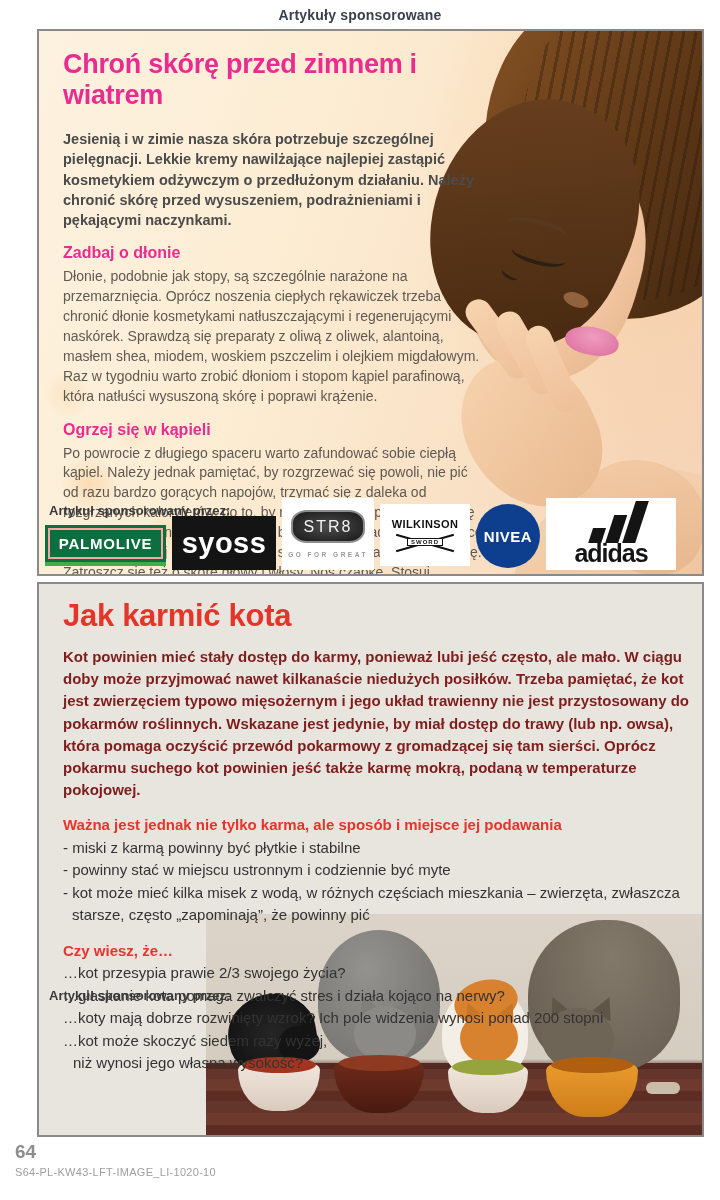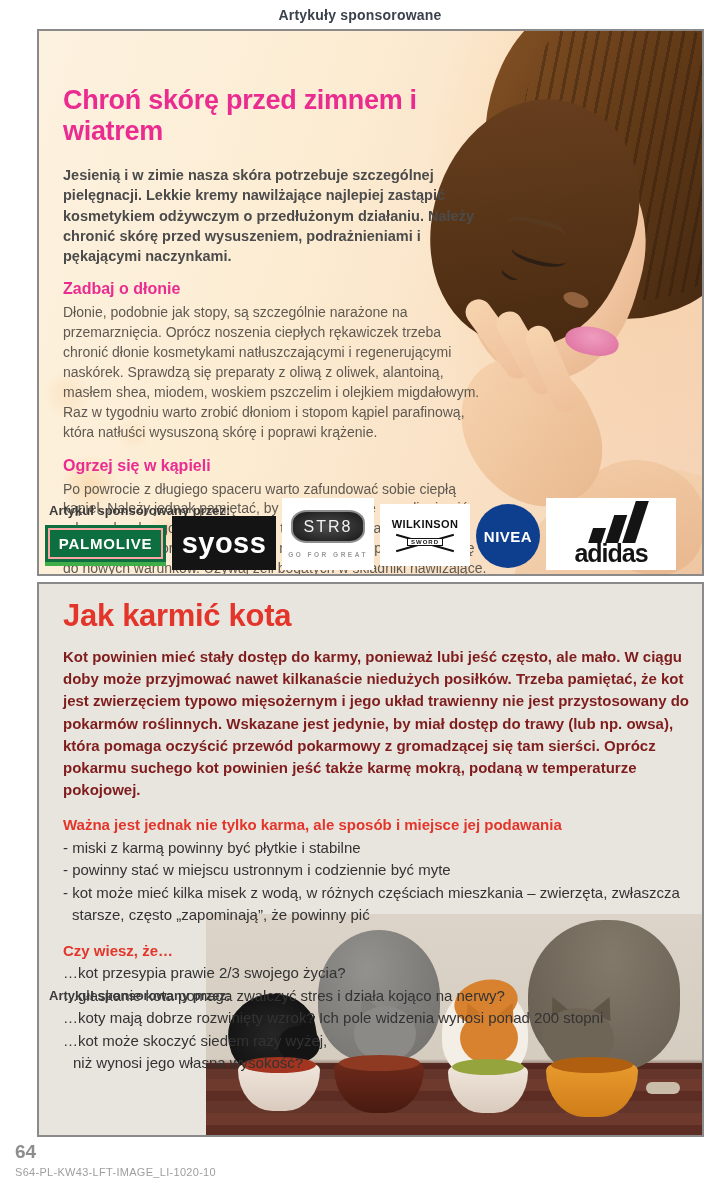--- a/index.html
+++ b/index.html
@@ -54,21 +54,21 @@
     border-radius:13px; }
   .f1 { left:58px; top:262px; transform:rotate(-36deg); }
   .f2 { left:86px; top:276px; transform:rotate(-30deg); }
   .f3 { left:112px; top:292px; transform:rotate(-24deg); }
   .shoulder { position:absolute; left:84px; top:438px; width:260px; height:140px;
     background:linear-gradient(160deg,#f6d6b4,#ecc09a); border-radius:58% 42% 0 0/95% 75% 0 0; }
   .hand-lower { position:absolute; left:150px; top:430px; width:130px; height:110px;
     background:linear-gradient(150deg,#f3ccA6,#e7b68e); border-radius:50% 50% 40% 40%;
     transform:rotate(18deg); }
 
-  .a1-text { position:absolute; left:24px; top:18px; width:412px;margin-top:36px; }
+  .a1-text { position:absolute; left:24px; top:18px; width:412px; }
   .a1-title { font-size:27px; font-weight:800; color:#ea2b90; letter-spacing:-.3px; }
   .a1-intro { margin-top:18px; font-size:14.5px; font-weight:bold; color:#4b4b4b; line-height:1.40; }
   .a1-h { margin-top:14px; font-size:16px; font-weight:800; color:#ea2b90; }
   .a1-p { margin-top:5px; font-size:14px; color:#5f5952; line-height:1.42; width:424px; }
 
   .a1-sponsor-label { position:absolute; left:10px; top:472px; font-size:13px; font-weight:bold; color:#3b3b3b; }
   .logo-row { position:absolute; left:6px; bottom:4px; width:655px; height:76px;
     display:flex; align-items:flex-end; gap:6px; }
 
   .logo-palmolive { width:121px; height:41px; margin-bottom:4px; background:#0d6f40;

